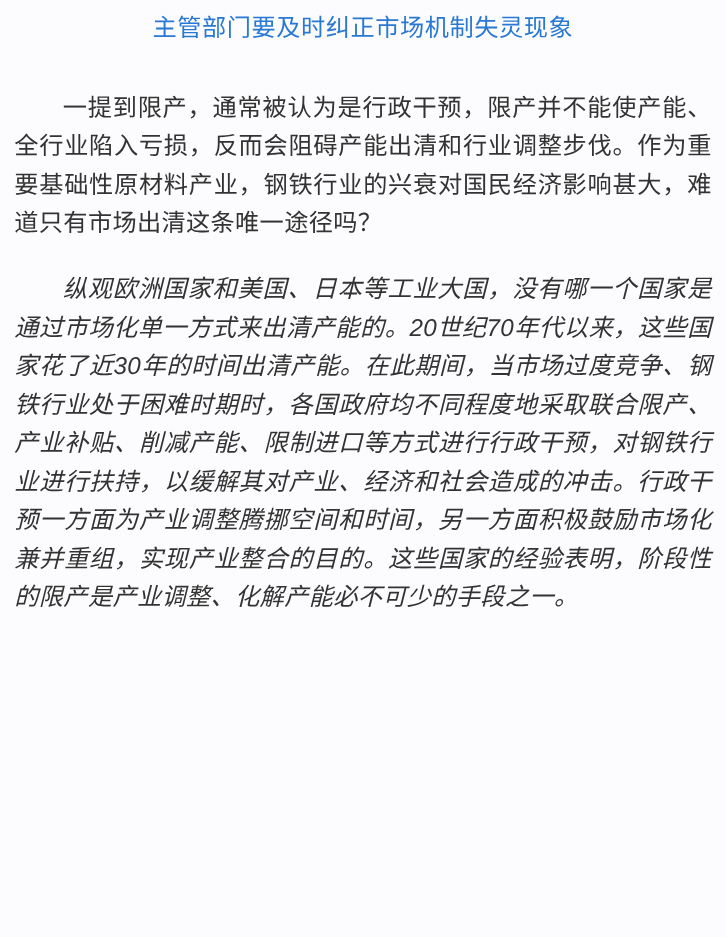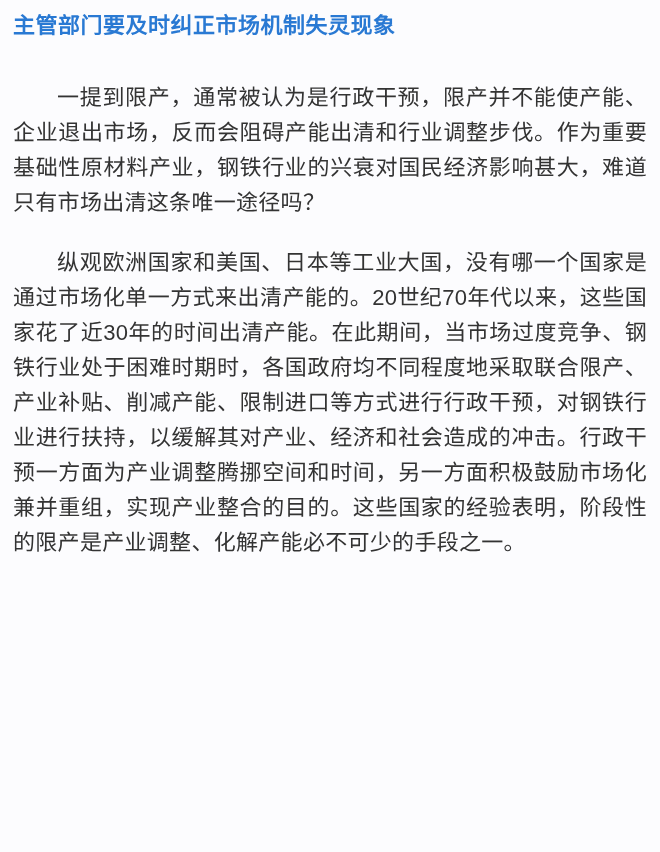--- a/index.html
+++ b/index.html
@@ -16,42 +16,44 @@
   .article {
     box-sizing: border-box;
     width: 660px;
     min-height: 852px;
     padding: 12px 13px 16px 13px;
   }
   .article-title {
     margin: 0 0 40px 0;
     font-size: 22px;
     line-height: 28px;
-    font-weight: bold;
+    font-weight: normal;
+    text-align: center;
     letter-spacing: 0.5px;
   }
   .article-body {
     color: #333333;
   }
   .para {
     margin: 0 0 25px 0;
     font-size: 22px;
     line-height: 35px;
     text-align: justify;
     text-justify: inter-ideograph;
     text-indent: 2em;
     word-break: break-all;
     letter-spacing: 0.3px;
   }
   .para:last-child {
     margin-bottom: 0;
+    font-style: italic;
   }
 </style>
 </head>
 <body style="background: rgb(252, 252, 254);">
 
 <div class="article">
   <h1 class="article-title" style="color: rgb(41, 121, 211);">主管部门要及时纠正市场机制失灵现象</h1>
   <div class="article-body" style="color: rgb(51, 51, 51);">
-      <p class="para">一提到限产，通常被认为是行政干预，限产并不能使产能、企业退出市场，反而会阻碍产能出清和行业调整步伐。作为重要基础性原材料产业，钢铁行业的兴衰对国民经济影响甚大，难道只有市场出清这条唯一途径吗？</p>
+      <p class="para">一提到限产，通常被认为是行政干预，限产并不能使产能、全行业陷入亏损，反而会阻碍产能出清和行业调整步伐。作为重要基础性原材料产业，钢铁行业的兴衰对国民经济影响甚大，难道只有市场出清这条唯一途径吗？</p>
       <p class="para">纵观欧洲国家和美国、日本等工业大国，没有哪一个国家是通过市场化单一方式来出清产能的。20世纪70年代以来，这些国家花了近30年的时间出清产能。在此期间，当市场过度竞争、钢铁行业处于困难时期时，各国政府均不同程度地采取联合限产、产业补贴、削减产能、限制进口等方式进行行政干预，对钢铁行业进行扶持，以缓解其对产业、经济和社会造成的冲击。行政干预一方面为产业调整腾挪空间和时间，另一方面积极鼓励市场化兼并重组，实现产业整合的目的。这些国家的经验表明，阶段性的限产是产业调整、化解产能必不可少的手段之一。</p>
     </div>
 </div>
 
 </body></html>

